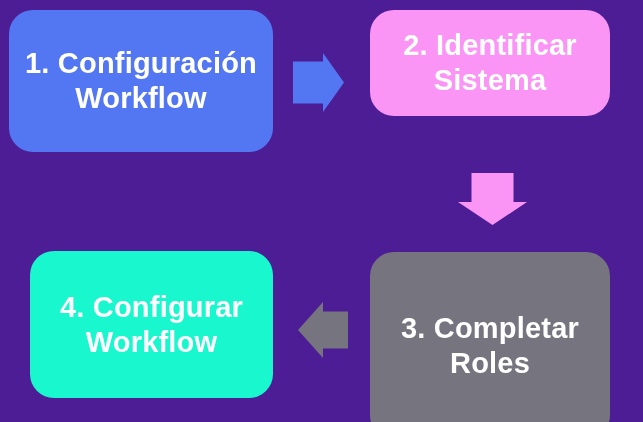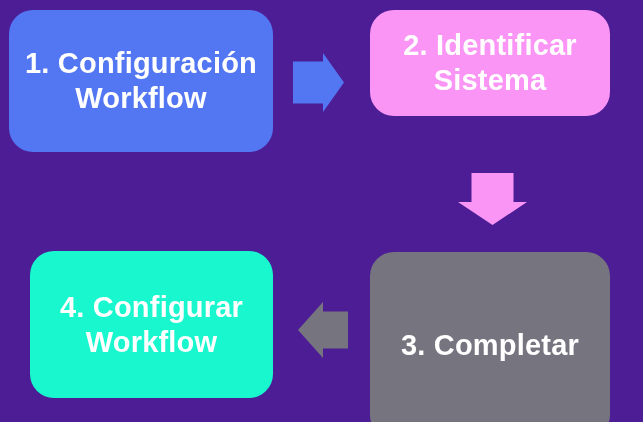--- a/index.html
+++ b/index.html
@@ -45,20 +45,21 @@
     <div>Workflow</div>
   </div>
 
   <div class="step-box step-2" style="background: rgb(251, 149, 245);">
     <div>2. Identificar</div>
     <div>Sistema</div>
   </div>
 
   <div class="step-box step-3" style="background: rgb(118, 117, 127);">
     <div>3. Completar</div>
+    <div>Roles</div>
   </div>
 
   <div class="step-box step-4" style="background: rgb(24, 247, 206);">
     <div>4. Configurar</div>
     <div>Workflow</div>
   </div>
 
   <svg class="arrow arrow-right" width="51" height="59" viewBox="0 0 51 59">
     <polygon points="0,8.5 30,8.5 30,0 51,29.5 30,59 30,50.5 0,50.5" fill="#5377F2"></polygon>
   </svg>

